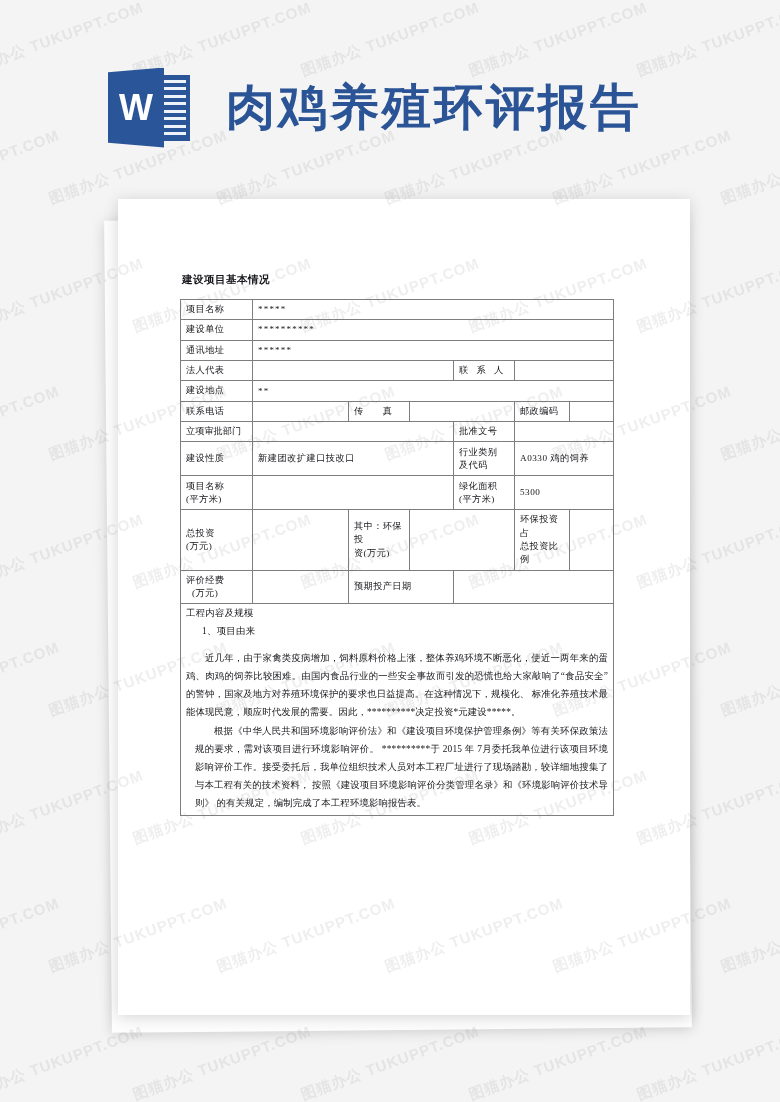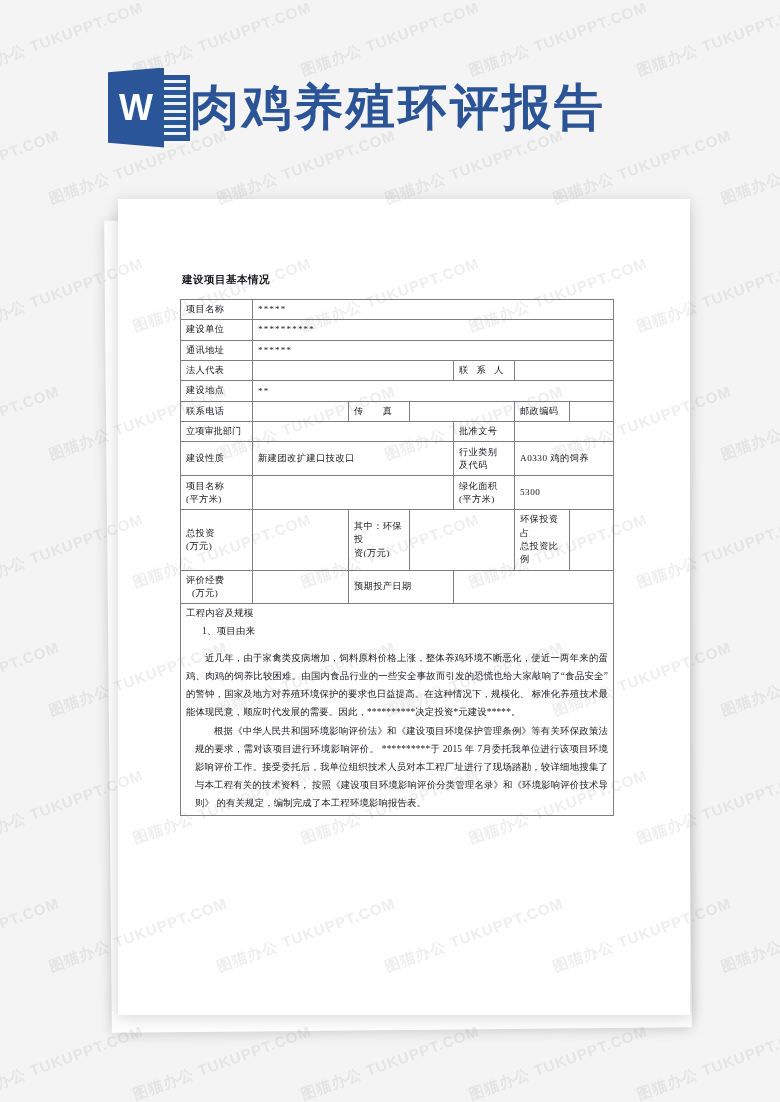--- a/index.html
+++ b/index.html
@@ -46,20 +46,21 @@
     color:#fff; font-family:"Liberation Sans","DejaVu Sans",sans-serif;
     font-weight:700; font-size:36px; line-height:1;
   }
   .wi-panel{
     position:absolute; left:52px; top:9px; width:30px; height:66px;
     background:#2a5699; padding:5px 4px;
     display:flex; flex-direction:column; justify-content:space-between;
   }
   .wi-line{ height:3px; background:#eef3fa; }
   .doc-title{
+    margin-left:36px;
     font-family:"Liberation Serif","DejaVu Serif",serif;
     font-weight:700; font-size:49px; color:#2a5496;
     letter-spacing:3px; line-height:1;
   }
 
   
   .page-stack{ position:absolute; left:0; top:0; width:780px; height:1102px; z-index:2; }
   .paper{
     position:absolute; background:#fff;
     box-shadow:0 2px 14px rgba(0,0,0,0.16);

